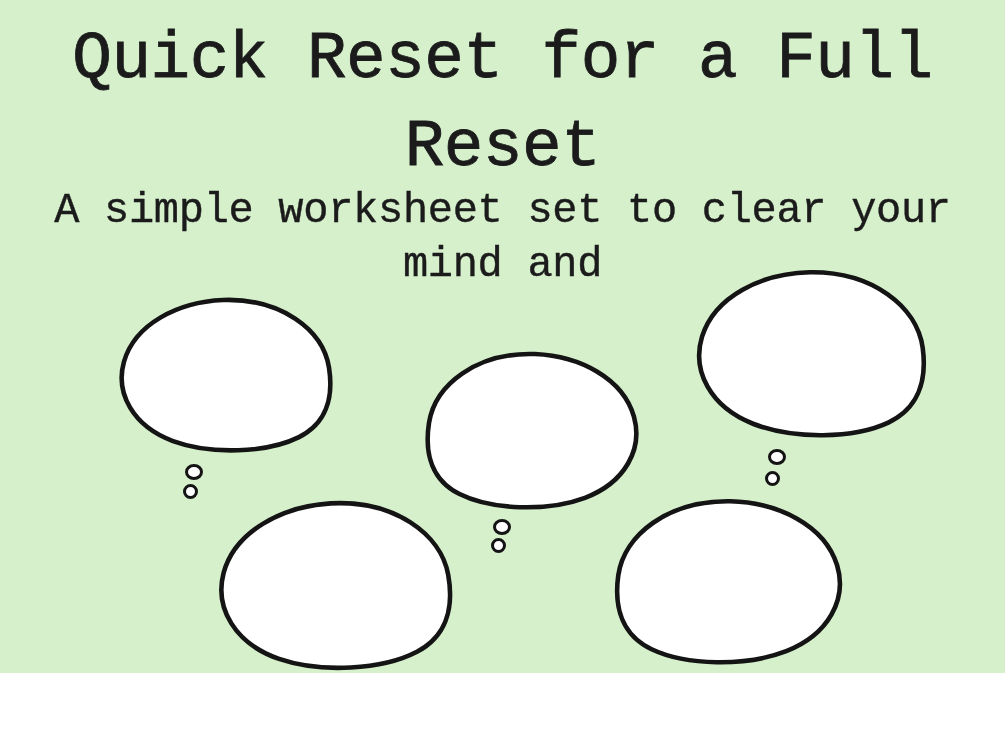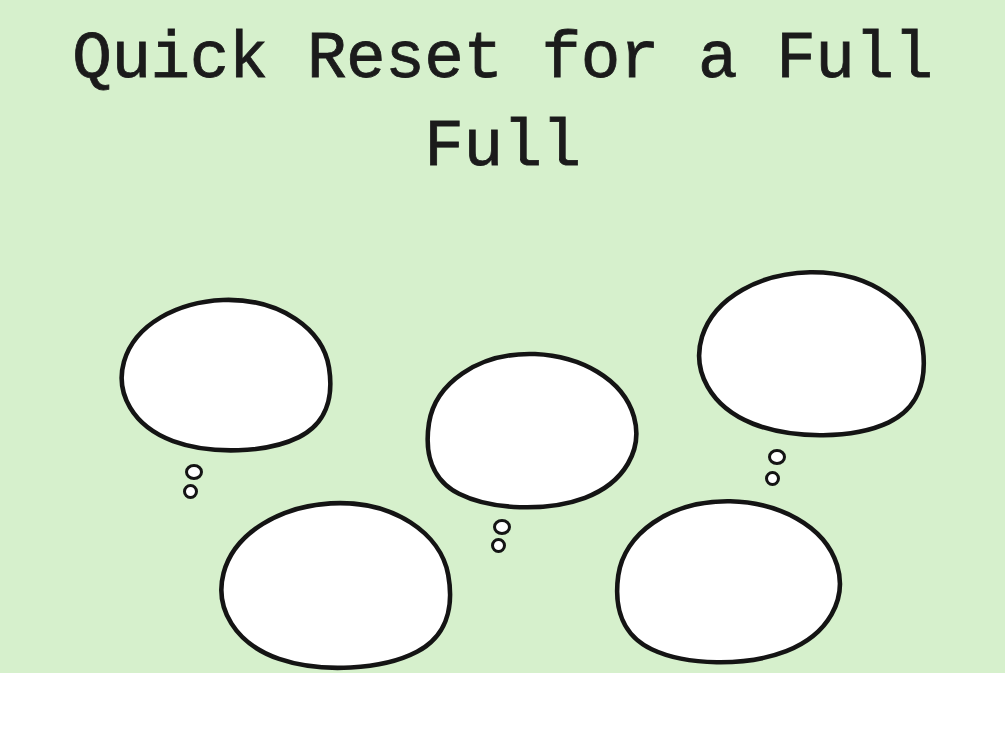--- a/index.html
+++ b/index.html
@@ -64,23 +64,24 @@
   .dot-sm{width:15px;height:15px;}
 </style>
 </head>
 <body>
 
 <div class="canvas">
 
   <header class="titles">
     <h1 class="page-title">
       <span>Quick Reset for a Full</span>
-      <span>Full</span>
+      <span>Reset</span>
     </h1>
     <p class="page-subtitle">
+      <span>A simple worksheet set to clear your mind and</span>
     </p>
   </header>
 
   <div class="bubble-group" style="left:115px;top:296px;width:220px;height:215px;">
     <svg width="220" height="159" viewBox="0 0 220 160" preserveAspectRatio="none">
       <path class="blob" d="M108,4 C63,6 20,28 9,66 C0,98 18,131 58,146 C96,160 152,158 184,142 C210,129 219,104 214,72 C208,34 166,2 108,4 Z"></path>
     </svg>
     <span class="dot dot-lg" style="left:70px;top:168px;"></span>
     <span class="dot dot-sm" style="left:68px;top:188px;"></span>
   </div>

